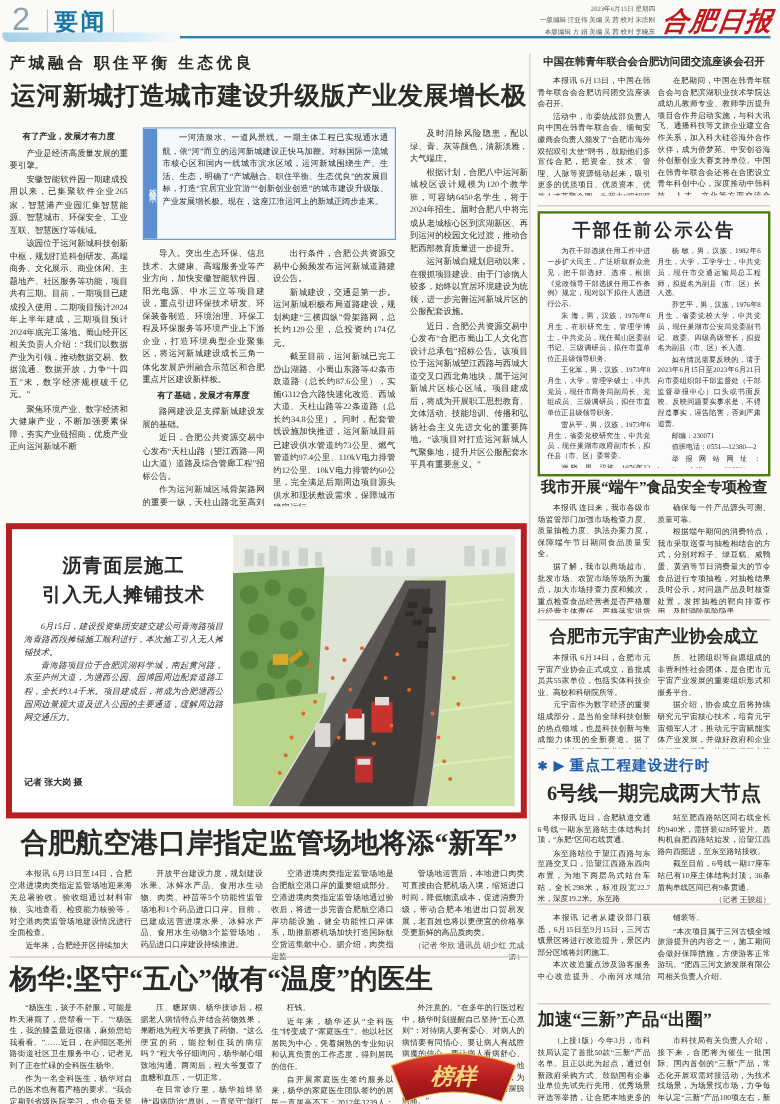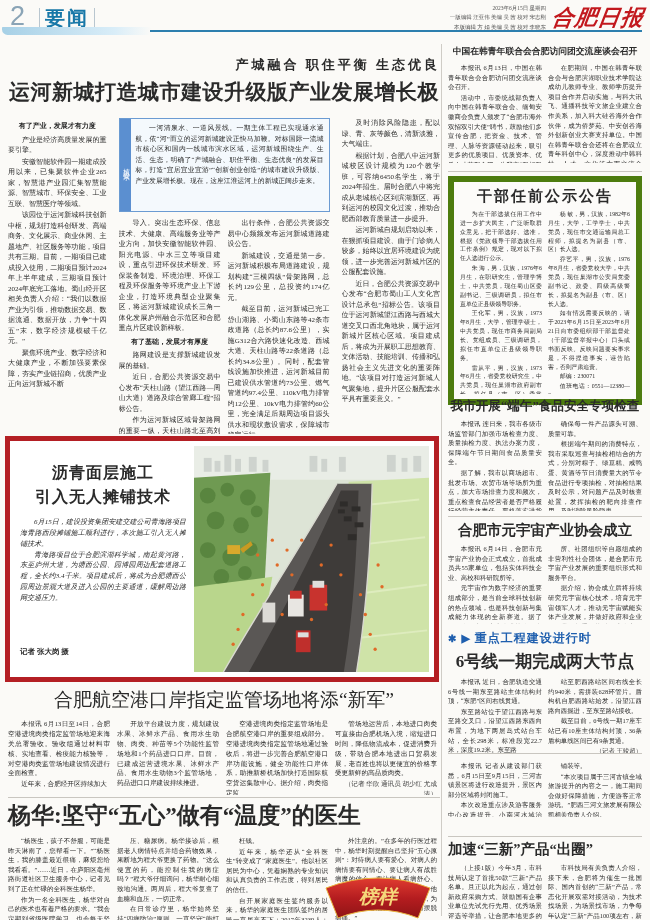--- a/index.html
+++ b/index.html
@@ -20,21 +20,21 @@
   .masthead{position:absolute;right:6px;top:3px;font-size:22px;font-weight:bold;font-style:italic;
             color:#c2181d;transform:skewX(-8deg);letter-spacing:1px}
   
   .col p{margin:0 0 1px 0;text-indent:2em;text-align:justify;text-justify:inter-ideograph}
   .col p.sub{font-weight:bold;text-indent:0;text-align:center;margin:3px 0}
   .col p.byline{text-indent:0;text-align:right;color:#444}
   .divider{position:absolute;height:1px;background:#c9c6c0}
   .vdivider{position:absolute;left:441px;top:44px;bottom:4px;width:1px;background:#cfccc6}
   
   .lead{position:absolute;left:8px;top:40px;width:432px;height:392px}
-  .kicker{text-align:right;font-size:13px;font-weight:bold;letter-spacing:3px;margin-top:16px}
+  .kicker{text-align:left;font-size:13px;font-weight:bold;letter-spacing:3px;margin-top:4px}
   .lead-headline{text-align:center;font-size:21px;font-weight:bold;white-space:nowrap;margin-top:4px;letter-spacing:.5px}
   .lead-body{display:flex;gap:12px;margin-top:12px;height:316px;overflow:hidden}
   .lcol{width:102px;font-size:7px;line-height:1.5;overflow:hidden}
   .lmid{width:211px;display:flex;flex-direction:column}
   .hlbox{border:1px solid #6b9bd2;background:#f4f9fd;display:flex;height:92px;margin-bottom:6px;overflow:hidden}
   .hlstrip{width:11px;background:#5b8fd0;color:#fff;writing-mode:vertical-rl;font-size:6.5px;
            letter-spacing:2px;text-align:center;padding-top:3px}
   .hltext{flex:1;padding:4px 5px;font-size:6.8px;line-height:1.55;text-align:justify;text-indent:2em}
   .lmid-cols{display:flex;gap:7px;flex:1;overflow:hidden}
   
@@ -42,35 +42,35 @@
              background:#fff;box-sizing:border-box;display:flex}
   .ptext{width:184px;padding:20px 8px 22px 10px;box-sizing:border-box}
   .ptitle{font-size:16px;font-weight:bold;text-align:center;line-height:1.5;letter-spacing:1px}
   .pbody{margin-top:8px;font-size:7px;line-height:1.55;overflow:hidden;height:128px}
   .pbody p{margin:0;text-indent:2em;text-align:justify;font-style:italic}
   .pcredit{font-size:7.5px;font-weight:bold;text-align:left;padding-right:10px;margin-top:2px}
   .pimg{flex:1;margin:5px 5px 5px 0;overflow:hidden}
   .pimg svg{width:100%;height:100%;display:block}
   
   .airport{position:absolute;left:8px;top:687px;width:432px;height:108px}
-  .air-headline{text-align:center;font-size:19px;font-weight:normal;white-space:nowrap}
+  .air-headline{text-align:center;font-size:23px;font-weight:bold;white-space:nowrap}
   .air-body{display:flex;gap:7px;margin-top:6px;height:76px;overflow:hidden}
   .acol{width:102px;font-size:6.6px;line-height:1.5;overflow:hidden}
   
   .doctor{position:absolute;left:8px;top:800px;width:432px;height:118px}
   .doc-headline{text-align:left;font-size:23px;font-weight:bold;white-space:nowrap}
   .doc-body{display:flex;gap:7px;margin-top:5px;height:84px;overflow:hidden;position:relative}
   .dcol{width:102px;font-size:6.5px;line-height:1.48;overflow:hidden}
   .badge{position:absolute;right:2px;bottom:0;width:120px;height:48px}
   
   .rblock{position:absolute;left:448px;width:194px}
   .rcols{display:flex;gap:6px;overflow:hidden}
   .rcol{width:94px;font-size:6.4px;line-height:1.5;overflow:hidden}
   .r-headline{font-weight:bold;text-align:center;white-space:nowrap}
-  .cadrebox{border:6px solid #4d7c0f;padding:5px 6px;background:#fcfbf9}
+  .cadrebox{border:2px solid #4d7c0f;padding:5px 6px;background:#fcfbf9}
   .cadre-title{text-align:center;font-size:15px;font-weight:bold;letter-spacing:2px;margin-bottom:4px}
   .metro-label{display:flex;align-items:center;gap:4px;color:#1f5fae;font-weight:bold;
                font-size:12px;font-family:"Liberation Sans",sans-serif;letter-spacing:1px}
   .mi{color:#1f5fae;font-size:10px}
   .mi-play{color:#1f5fae;font-size:11px}
 </style>
 </head>
 <body>
 
 <div class="hdr">

